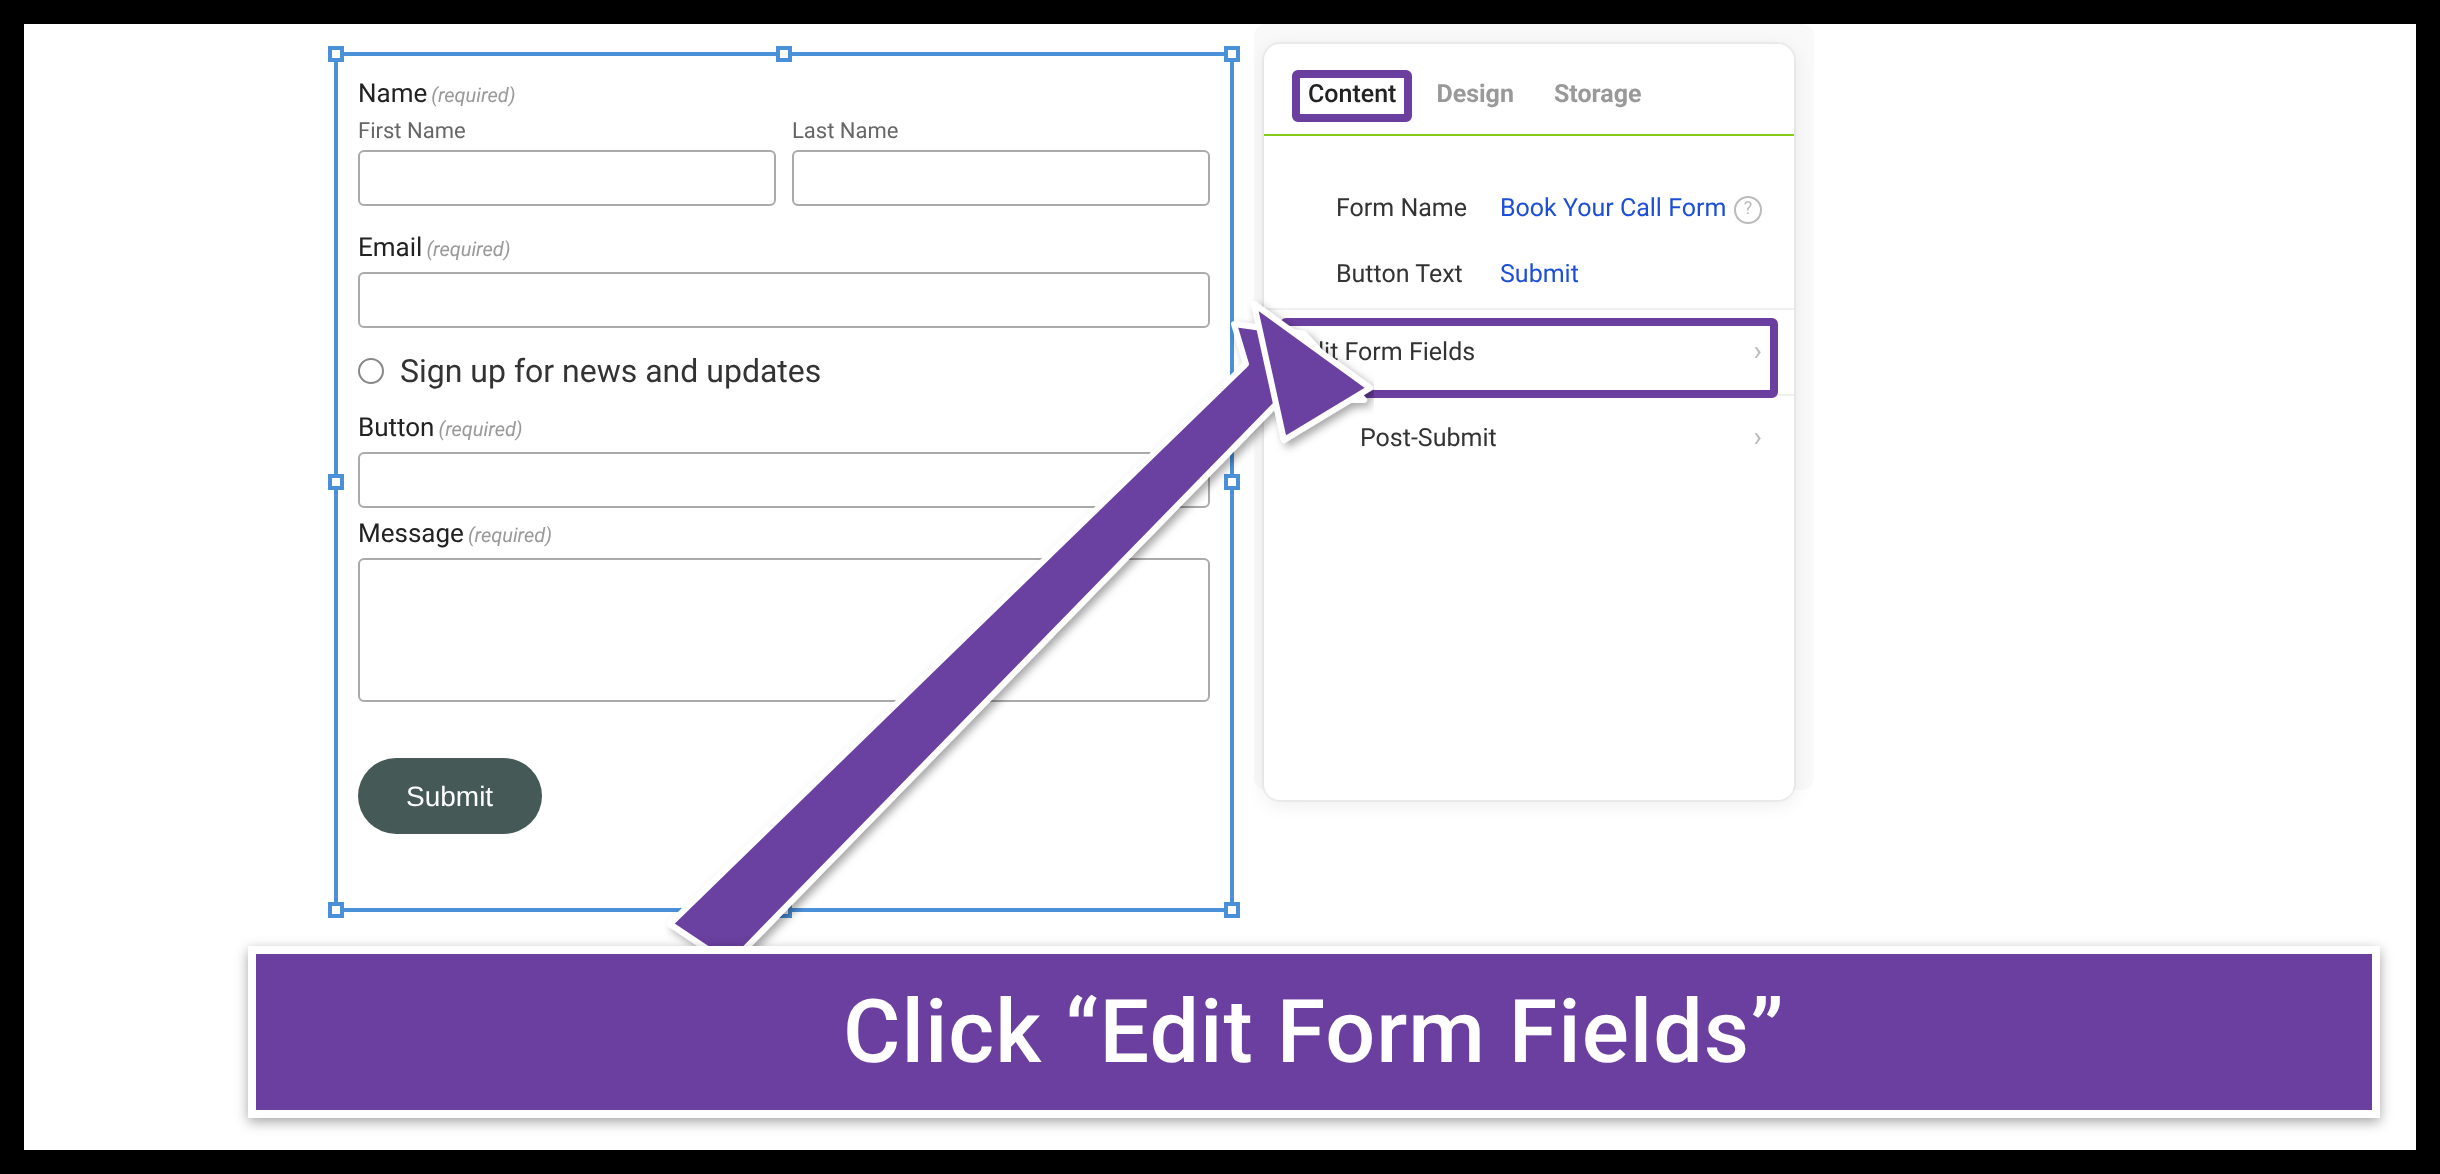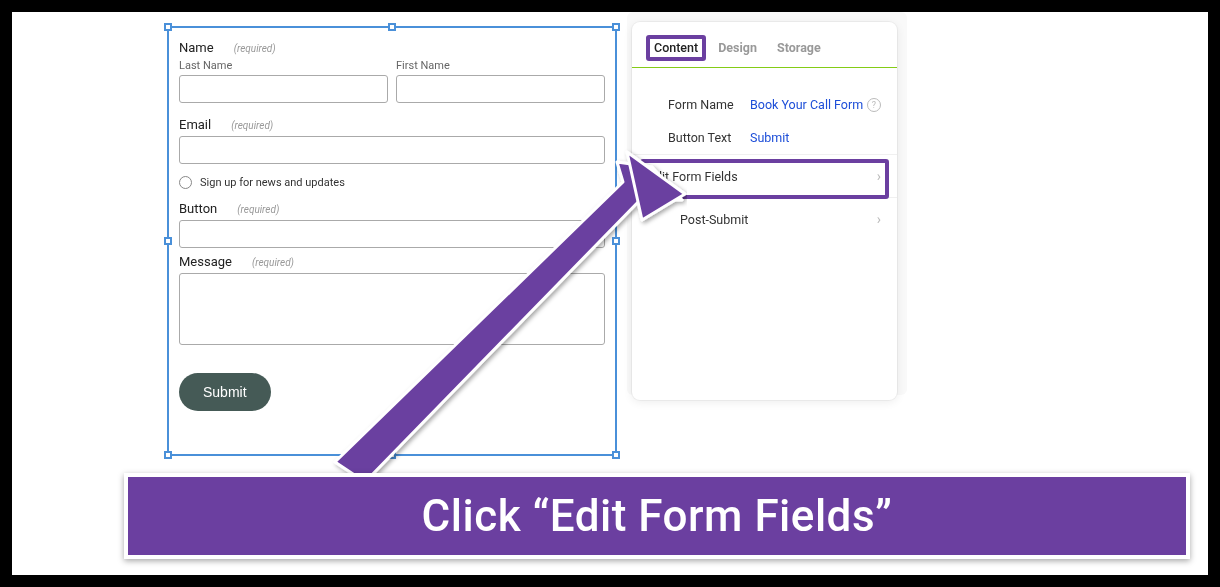--- a/index.html
+++ b/index.html
@@ -47,21 +47,21 @@
     .sel-mr { top: 50%; right: -5px; transform: translateY(-50%); }
     .sel-bl { bottom: -5px; left: -5px; }
     .sel-bm { bottom: -5px; left: 50%; transform: translateX(-50%); }
     .sel-br { bottom: -5px; right: -5px; }
     .field-label {
       font-size: 13px;
       color: #222;
       font-weight: 400;
       display: flex;
       align-items: baseline;
-      gap: 20px;
+      gap: 2px;
       margin-top: 6px;
     }
     .required {
       font-size: 10px;
       color: #999;
       font-style: italic;
     }
     .name-row {
       display: flex;
       gap: 8px;
@@ -96,21 +96,21 @@
       border-radius: 3px;
       height: 72px;
       margin-top: 4px;
       resize: none;
     }
     .radio-row {
       display: flex;
       align-items: center;
       gap: 8px;
       margin-top: 12px;
-      font-size: 11px;
+      font-size: 16px;
       color: #333;
     }
     .radio {
       width: 13px;
       height: 13px;
       border: 1px solid #888;
       border-radius: 50%;
     }
     .submit-btn {
       background: #455a56;
@@ -268,25 +268,25 @@
     <div class="sel-handle sel-bl"></div>
     <div class="sel-handle sel-bm"></div>
     <div class="sel-handle sel-br"></div>
 
     <div class="field-label">
       <span>Name</span>
       <span class="required">(required)</span>
     </div>
     <div class="name-row">
       <div class="name-col">
-        <div class="sub-label">Last Name</div>
+        <div class="sub-label">First Name</div>
         <input type="text" class="text-input" style="">
       </div>
       <div class="name-col">
-        <div class="sub-label">First Name</div>
+        <div class="sub-label">Last Name</div>
         <input type="text" class="text-input" style="">
       </div>
     </div>
 
     <div class="field-label" style="margin-top:14px">
       <span>Email</span>
       <span class="required">(required)</span>
     </div>
     <input type="text" class="full-input" style="">
 

